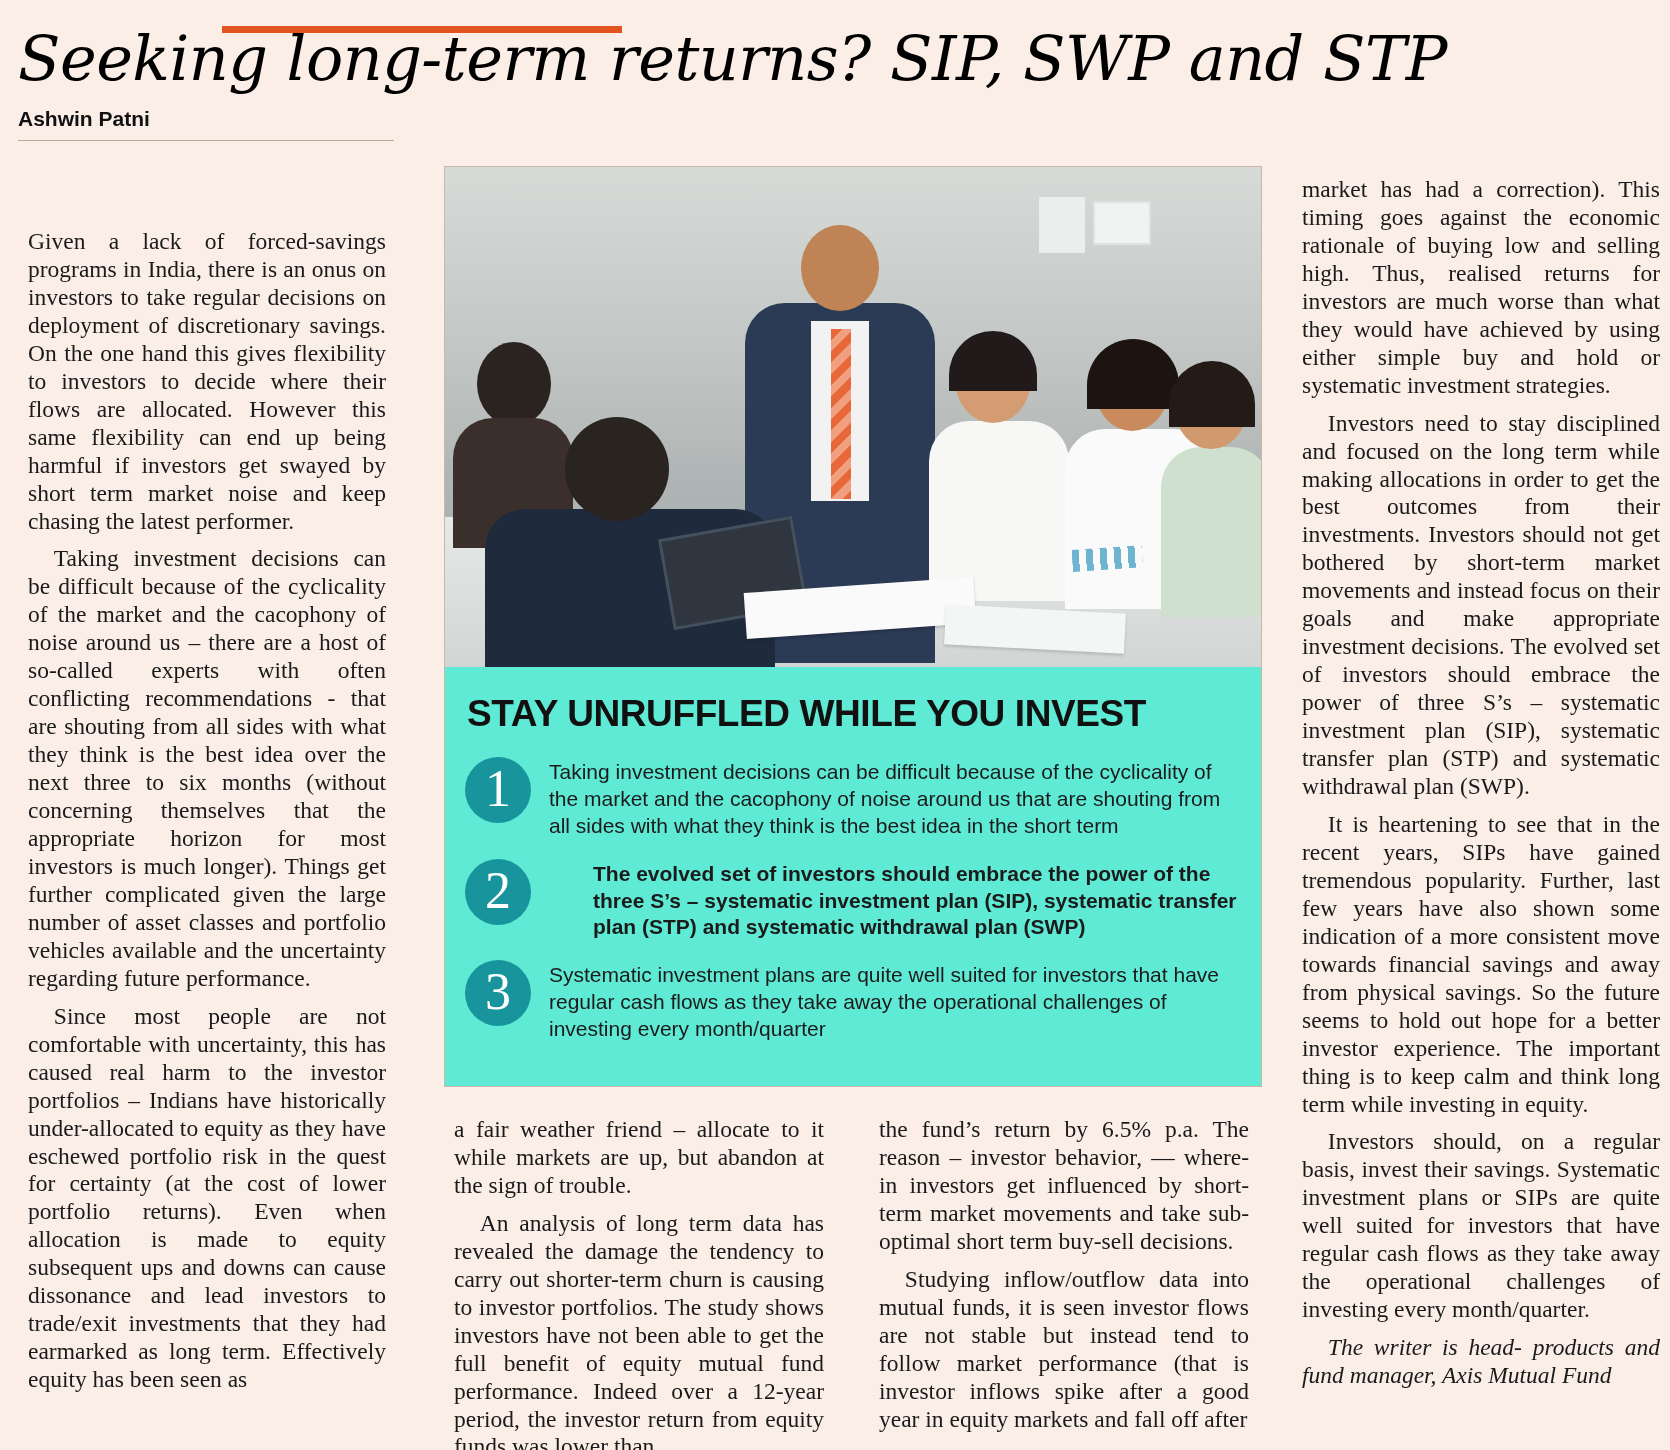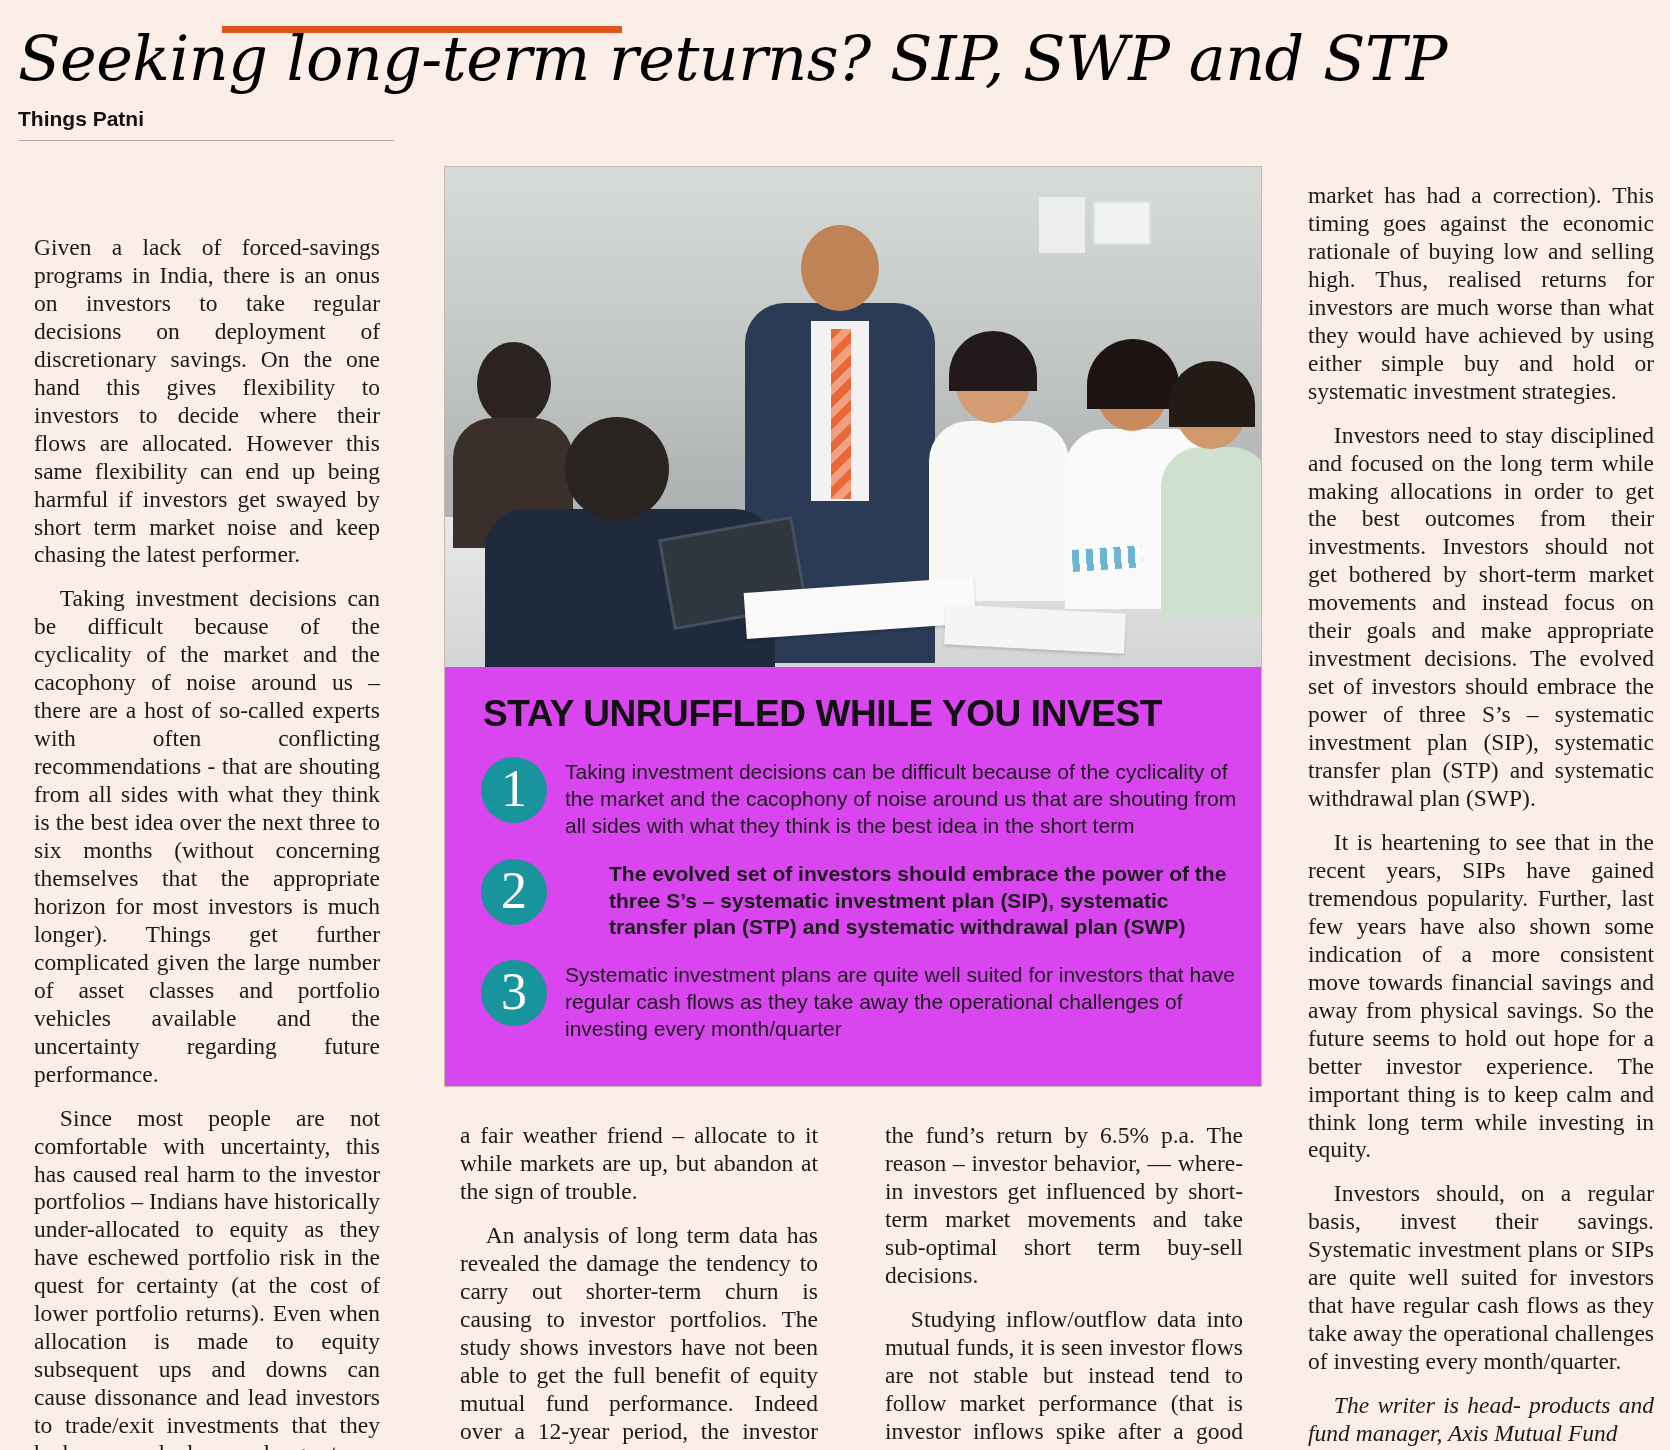--- a/index.html
+++ b/index.html
@@ -66,21 +66,21 @@
   .col {
     position: absolute;
     top: 0;
     font-size: 23.5px;
     line-height: 1.19;
     text-align: justify;
     text-justify: inter-word;
     hyphens: manual;
   }
   .col p {
-    margin: 16px;
+    margin: 10px;
     text-indent: 1.1em;
   }
   .col p.first {
     text-indent: 0;
   }
   .col1 {
     left: 4px;
     width: 378px;
     top: 52px;
   }
@@ -178,22 +178,22 @@
   .p-r1 .body-sh { left: 6px; top: 84px; width: 140px; height: 180px; background:#f7f7f5; }
   .p-r2 { left: 620px; top: 180px; width: 150px; height: 250px; }
   .p-r2 .head { left: 30px; top: 0; width: 74px; height: 84px; background:#c98a5e; }
   .p-r2 .hair { position:absolute; left: 22px; top: -8px; width: 92px; height: 70px; background:#1d1412; border-radius:46px 46px 0 0;}
   .p-r2 .body-sh { left: 0; top: 82px; width: 150px; height: 180px; background:#fafafa; }
   .p-r3 { left: 716px; top: 200px; width: 110px; height: 240px; }
   .p-r3 .head { left: 14px; top: 0; width: 72px; height: 82px; background:#d09a6e; }
   .p-r3 .hair { position:absolute; left: 8px; top: -6px; width: 86px; height: 66px; background:#241a16; border-radius:43px 43px 0 0;}
   .p-r3 .body-sh { left: 0; top: 80px; width: 110px; height: 170px; background:#cfe0cf; }
   .box {
-    padding: 20px 22px 26px 36px;
-    background: #d946ef;
+    padding: 20px 22px 26px 20px;
+    background: #5eead4;
   }
   .box-title {
     font-family: "Liberation Sans", sans-serif;
     font-weight: bold;
     font-size: 37px;
     letter-spacing: -0.4px;
     color: #111;
     margin: 6px 0 20px 2px;
   }
   .point {
@@ -229,21 +229,21 @@
 </style>
 </head>
 <body>
 
 <div class="page">
 
   <div class="top-rule"></div>
 
   <h1 class="headline">Seeking long-term returns? SIP, SWP and STP</h1>
 
-  <div class="byline">Things Patni</div>
+  <div class="byline">Ashwin Patni</div>
   <div class="byline-rule"></div>
 
   <div class="columns">
 
     <div class="col col1">
       <p class="first">Given a lack of forced-savings programs in India, there is an onus on investors to take regular decisions on deployment of discretionary savings. On the one hand this gives flexibility to investors to decide where their flows are allocated. However this same flexibility can end up being harmful if investors get swayed by short term market noise and keep chasing the latest performer.</p>
       <p>Taking investment decisions can be difficult because of the cyclicality of the market and the cacophony of noise around us – there are a host of so-called experts with often conflicting recommendations - that are shouting from all sides with what they think is the best idea over the next three to six months (without concerning themselves that the appropriate horizon for most investors is much longer). Things get further complicated given the large number of asset classes and portfolio vehicles available and the uncertainty regarding future performance.</p>
       <p>Since most people are not comfortable with uncertainty, this has caused real harm to the investor portfolios – Indians have historically under-allocated to equity as they have eschewed portfolio risk in the quest for certainty (at the cost of lower portfolio returns). Even when allocation is made to equity subsequent ups and downs can cause dissonance and lead investors to trade/exit investments that they had earmarked as long term. Effectively equity has been seen as</p>
     </div>
 

